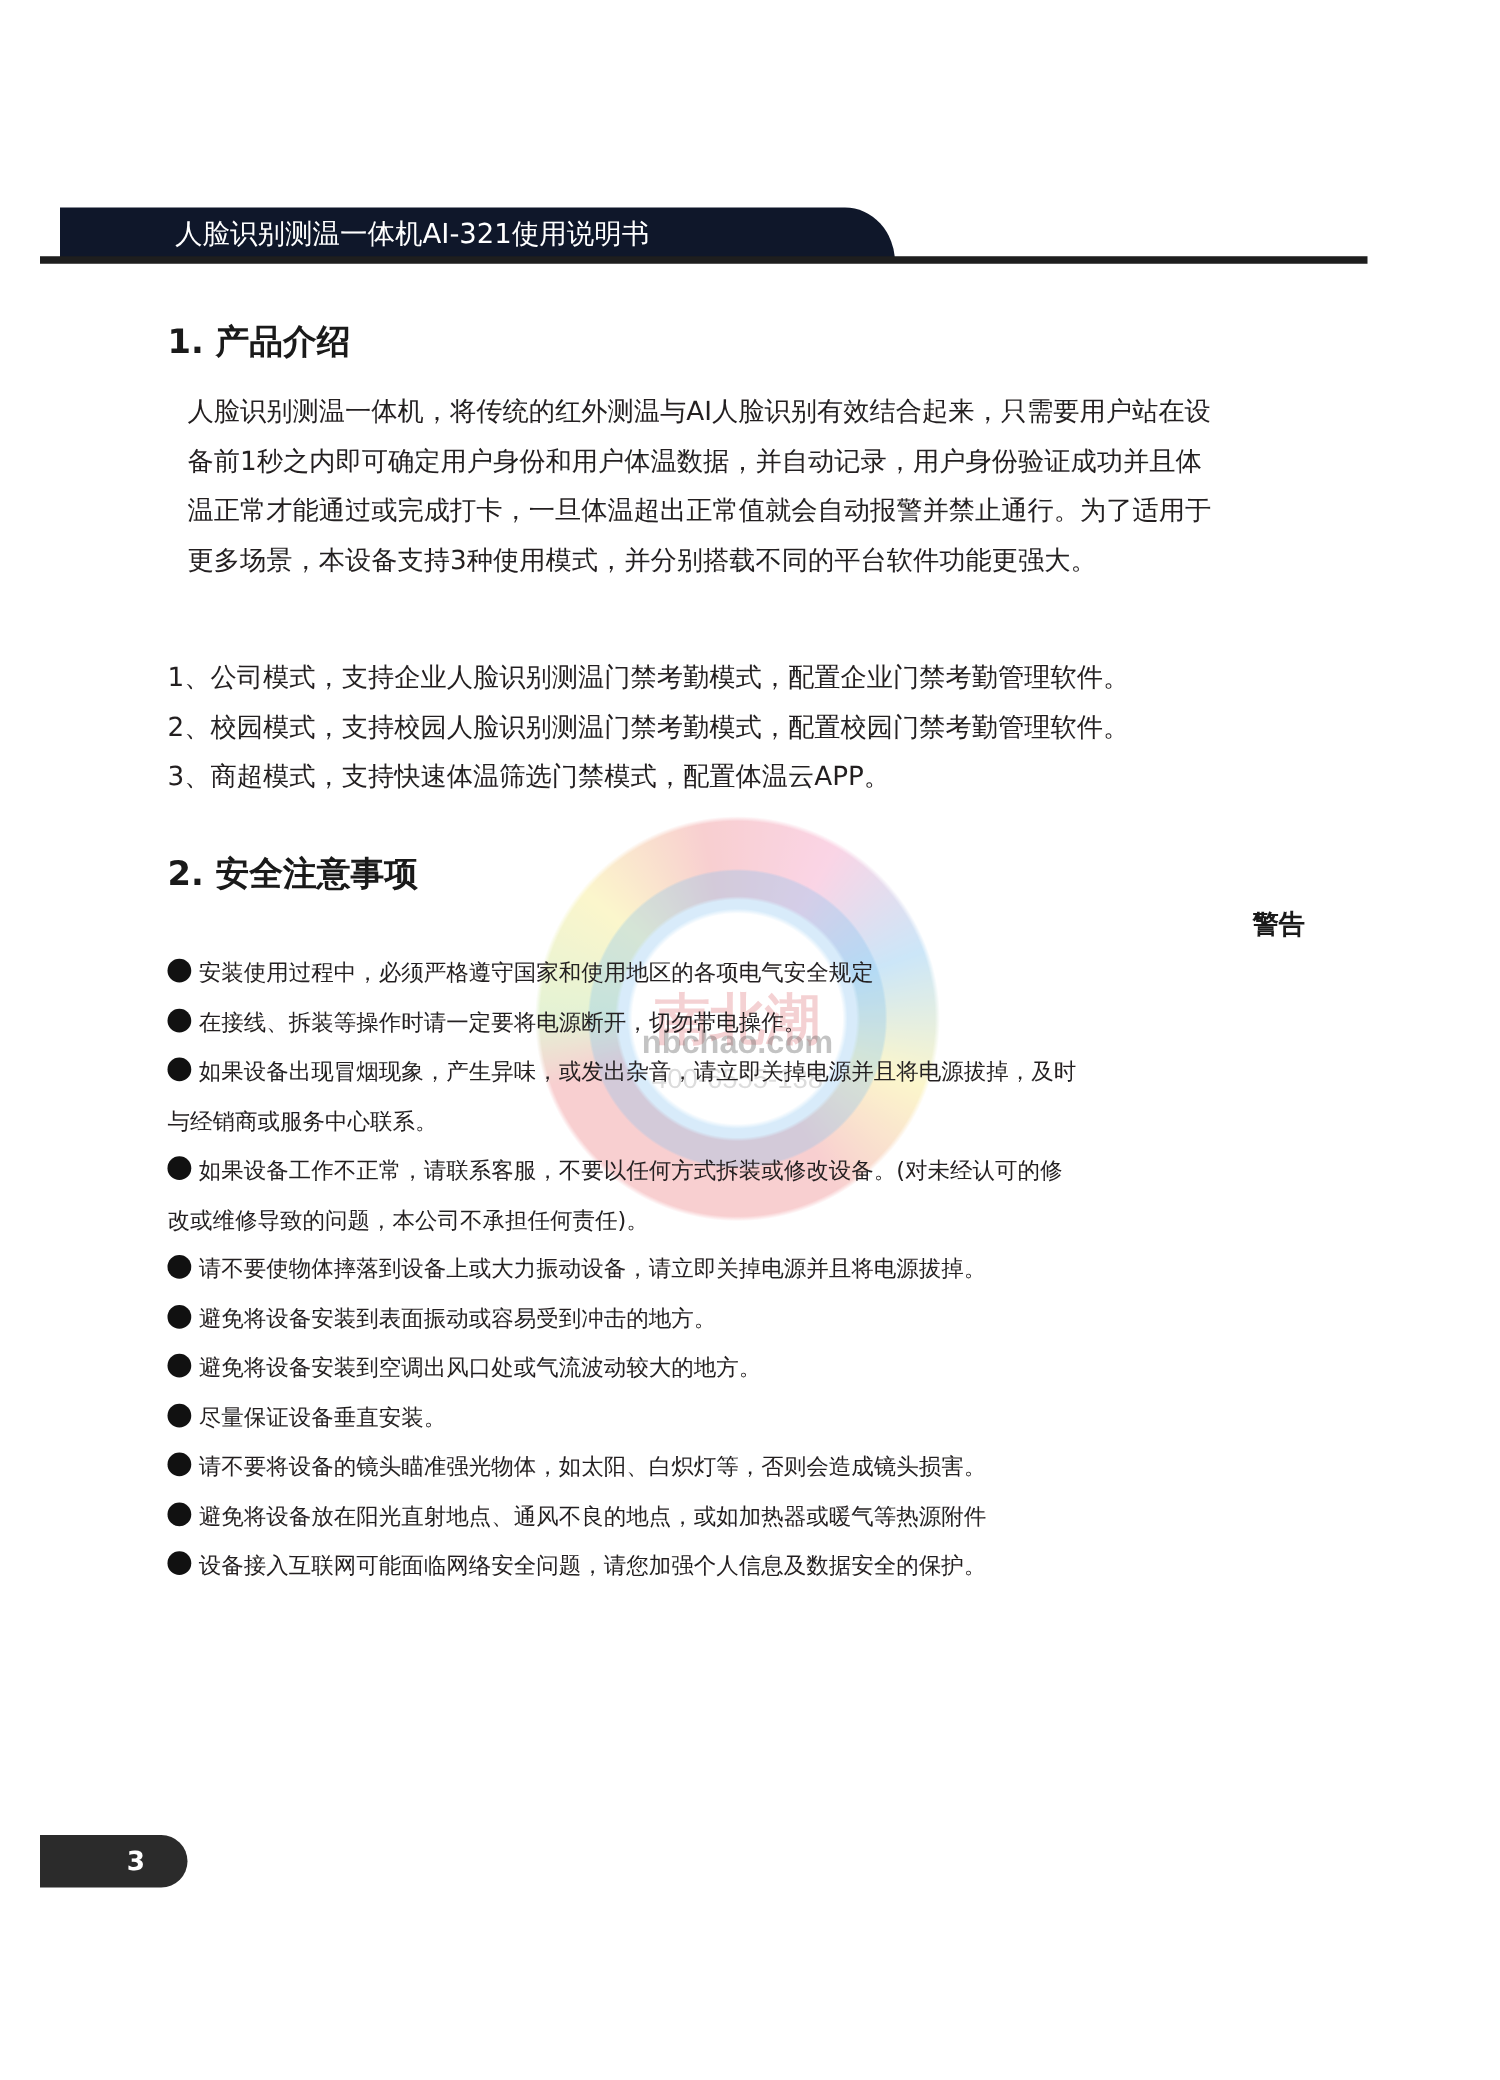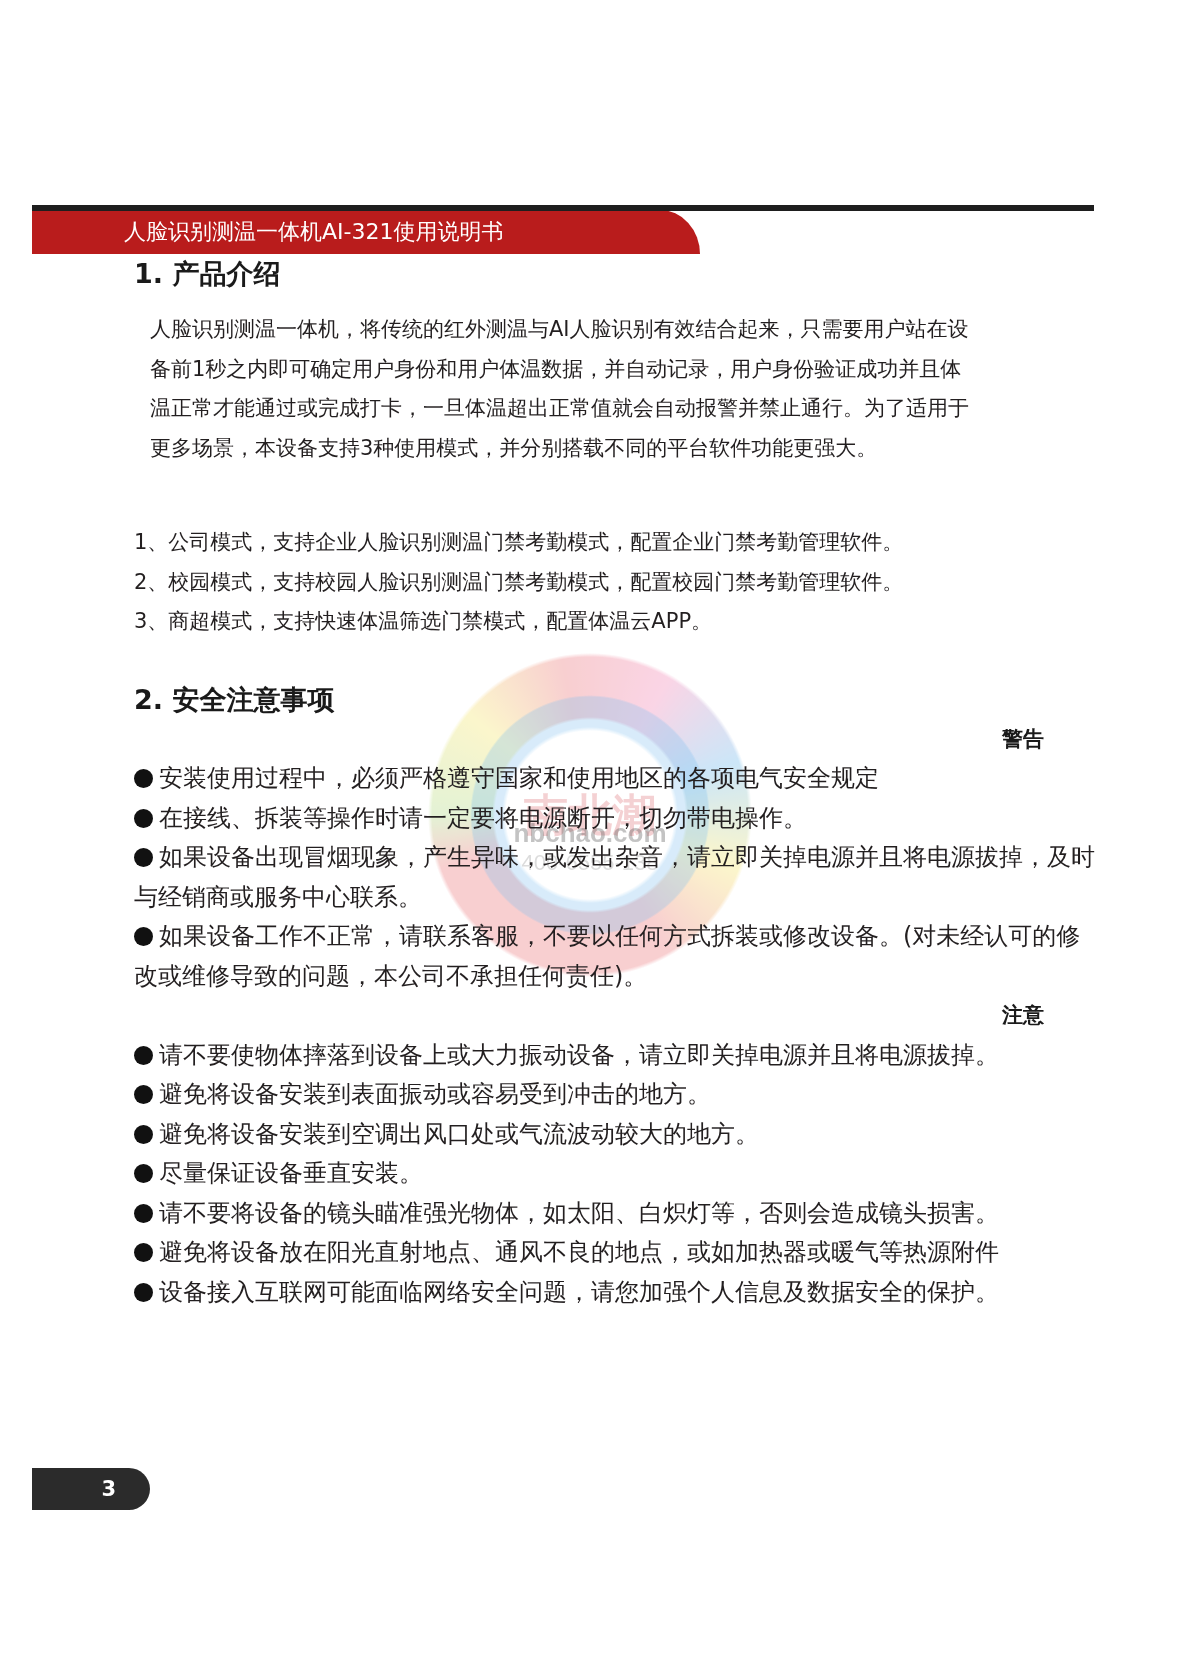--- a/index.html
+++ b/index.html
@@ -11,27 +11,26 @@
       width: 1200px;
       height: 1664px;
       position: relative;
       overflow: hidden;
       font-family: "DejaVu Sans", "Liberation Sans", sans-serif;
       color: #231f20;
     }
     
     .header-tab {
       position: absolute;
-      left: 32px;
+      left: 48px;
       top: 166px;
       width: 668px;
       height: 44px;
-      background: #b91c1c;
+      background: #0f172a;
       border-top-right-radius: 40px 44px;
-      margin-top: 44px;
     }
     .header-title {
       position: absolute;
       left: 92px;
       top: 0;
       height: 44px;
       line-height: 44px;
       color: #ffffff;
       font-size: 22px;
       letter-spacing: 0px;
@@ -154,21 +153,21 @@
     .subhead {
       font-size: 21px;
       font-weight: bold;
       color: #1a1a1a;
       line-height: 39.5px;
       margin: 0;
       text-align: right;
     }
     .bullets { margin: 0; padding: 0; list-style: none; }
     .bullets li {
-      font-size: 24px;
+      font-size: 18px;
       line-height: 39.5px;
     }
     .bullet-line { display: block; white-space: nowrap; }
     .dot {
       display: inline-block;
       width: 19px;
       height: 19px;
       border-radius: 50%;
       background: #111111;
       vertical-align: -2px;
@@ -247,21 +246,20 @@
     <li>
       <span class="bullet-line"><span class="dot"></span><span>如果设备出现冒烟现象，产生异味，或发出杂音，请立即关掉电源并且将电源拔掉，及时</span></span>
       <span class="bullet-line">与经销商或服务中心联系。</span>
     </li>
     <li>
       <span class="bullet-line"><span class="dot"></span><span>如果设备工作不正常，请联系客服，不要以任何方式拆装或修改设备。(对未经认可的修</span></span>
       <span class="bullet-line">改或维修导致的问题，本公司不承担任何责任)。</span>
     </li>
   </ul>
 
-  <h3 class="subhead">注意</h3>
   <ul class="bullets">
     <li>
         <span class="bullet-line"><span class="dot"></span><span>请不要使物体摔落到设备上或大力振动设备，请立即关掉电源并且将电源拔掉。</span></span>
       </li>
     <li>
         <span class="bullet-line"><span class="dot"></span><span>避免将设备安装到表面振动或容易受到冲击的地方。</span></span>
       </li>
     <li>
         <span class="bullet-line"><span class="dot"></span><span>避免将设备安装到空调出风口处或气流波动较大的地方。</span></span>
       </li>

